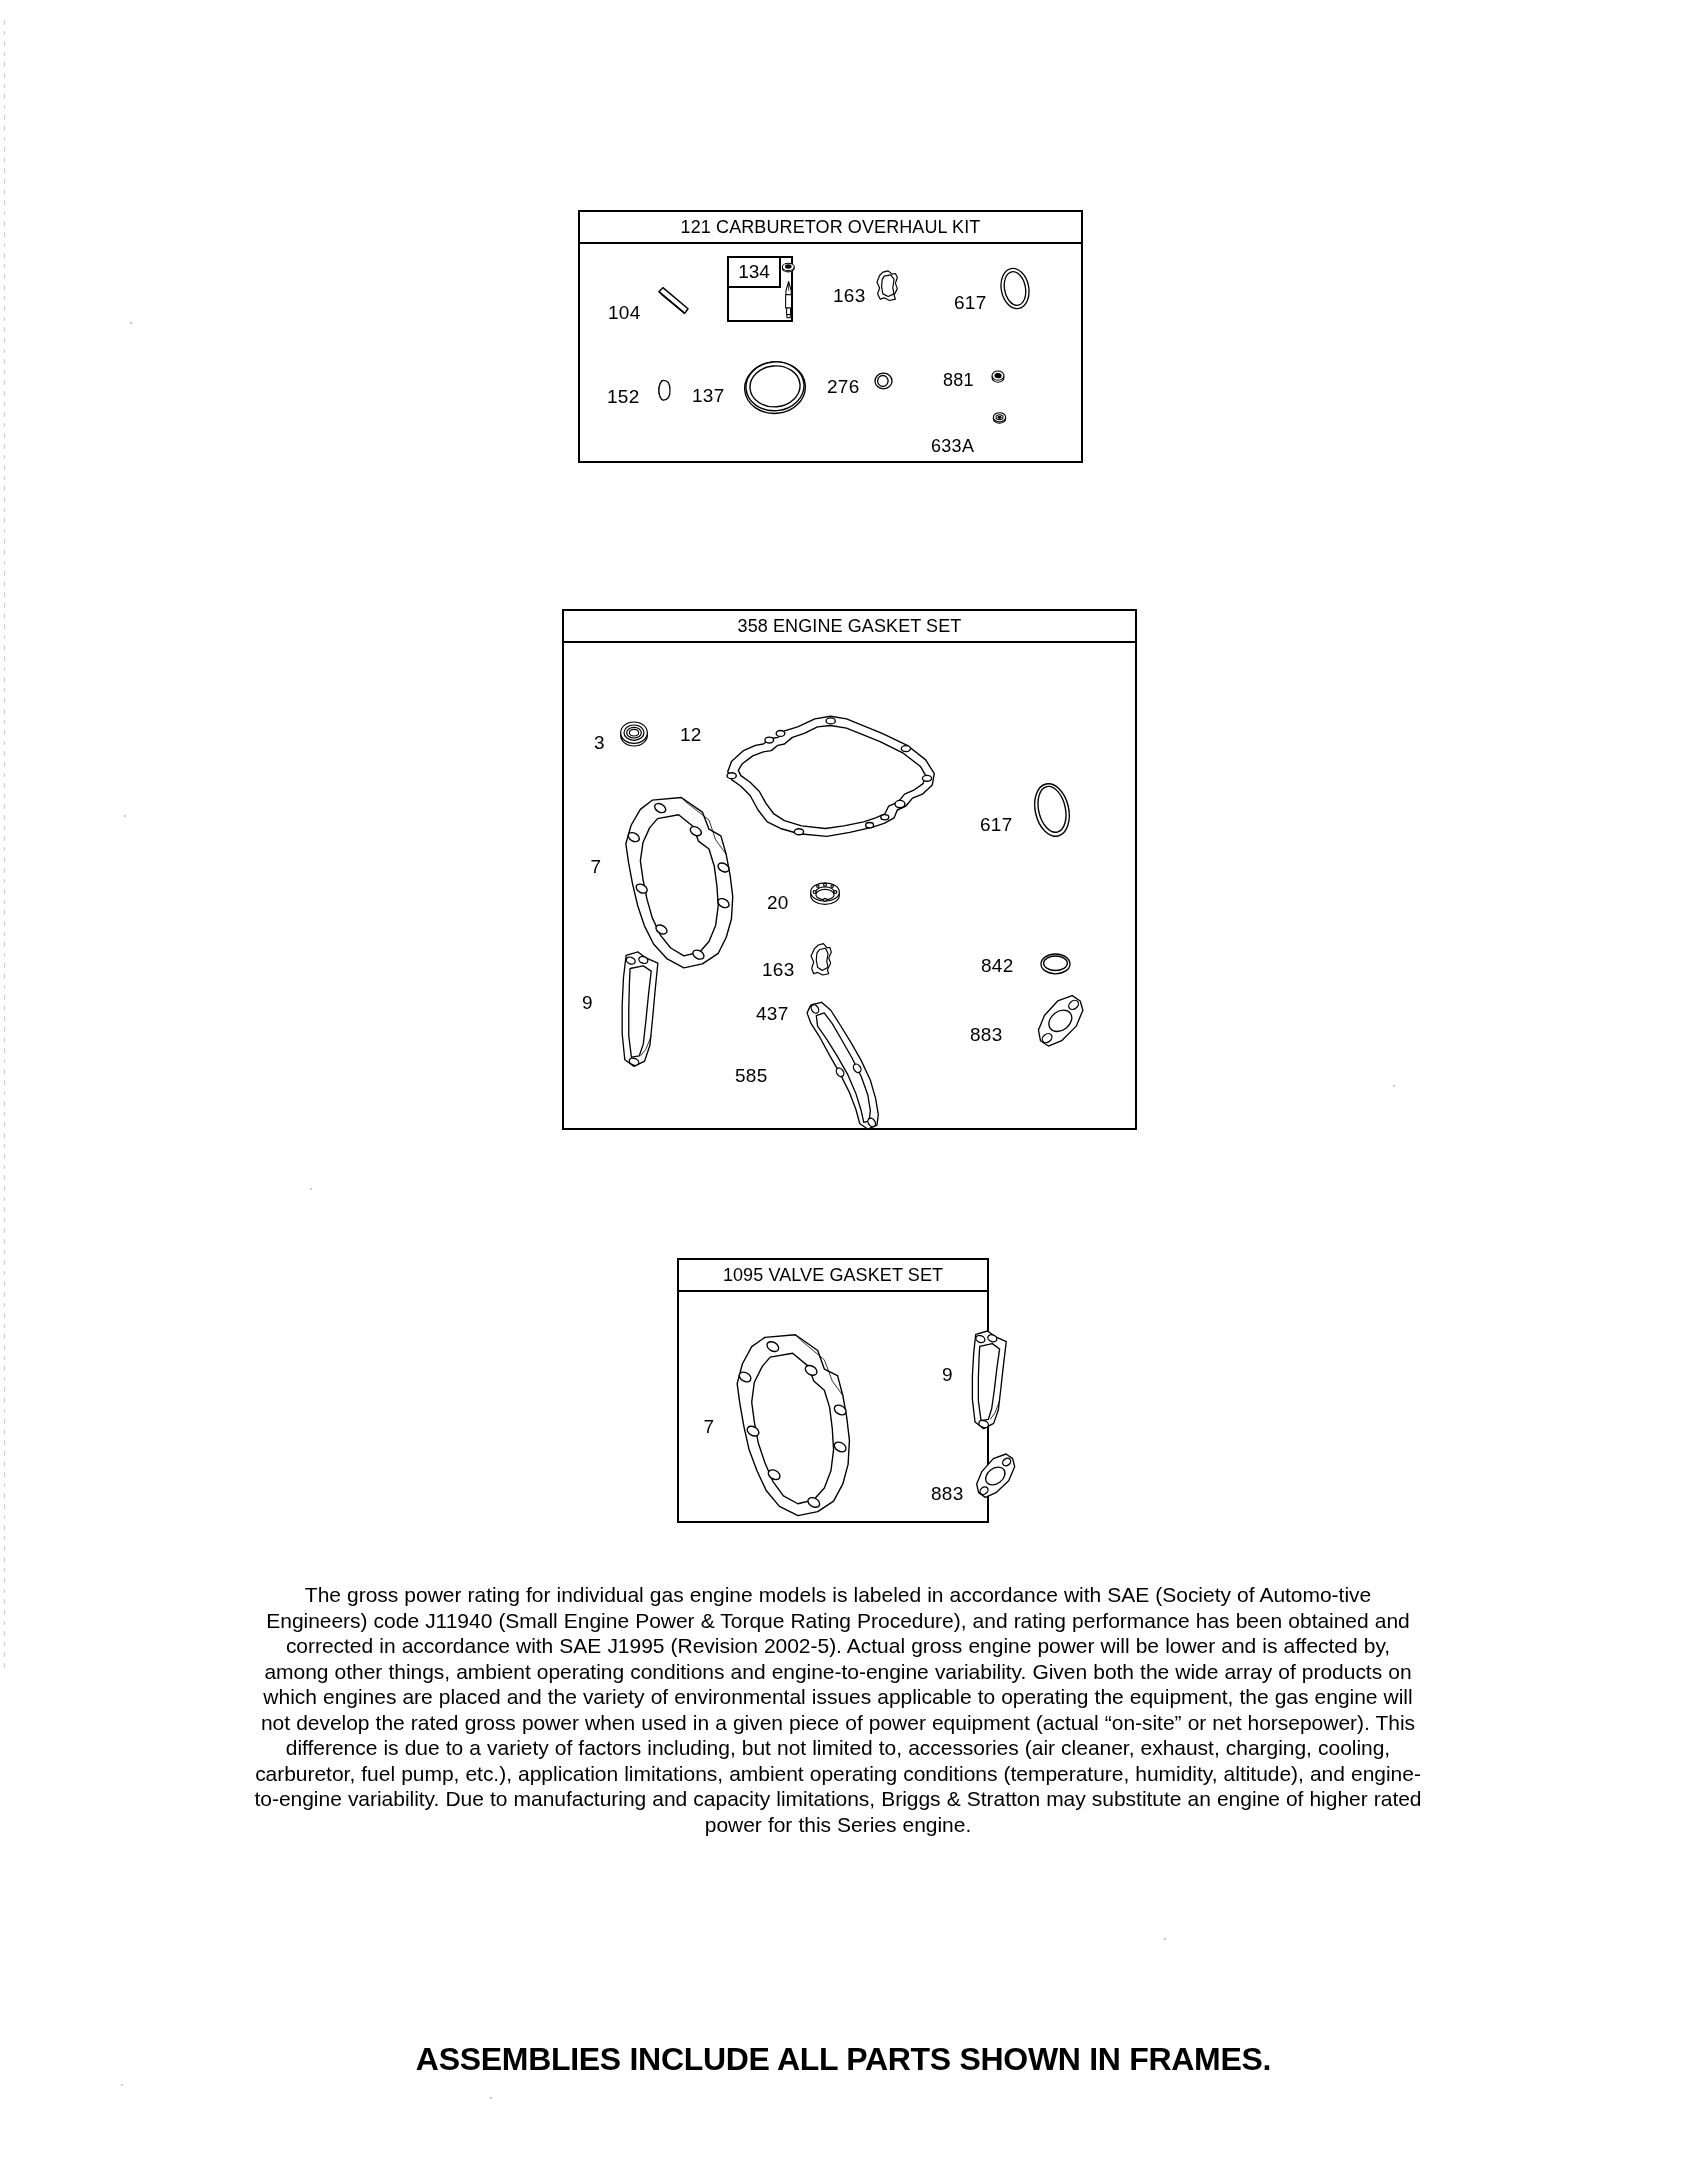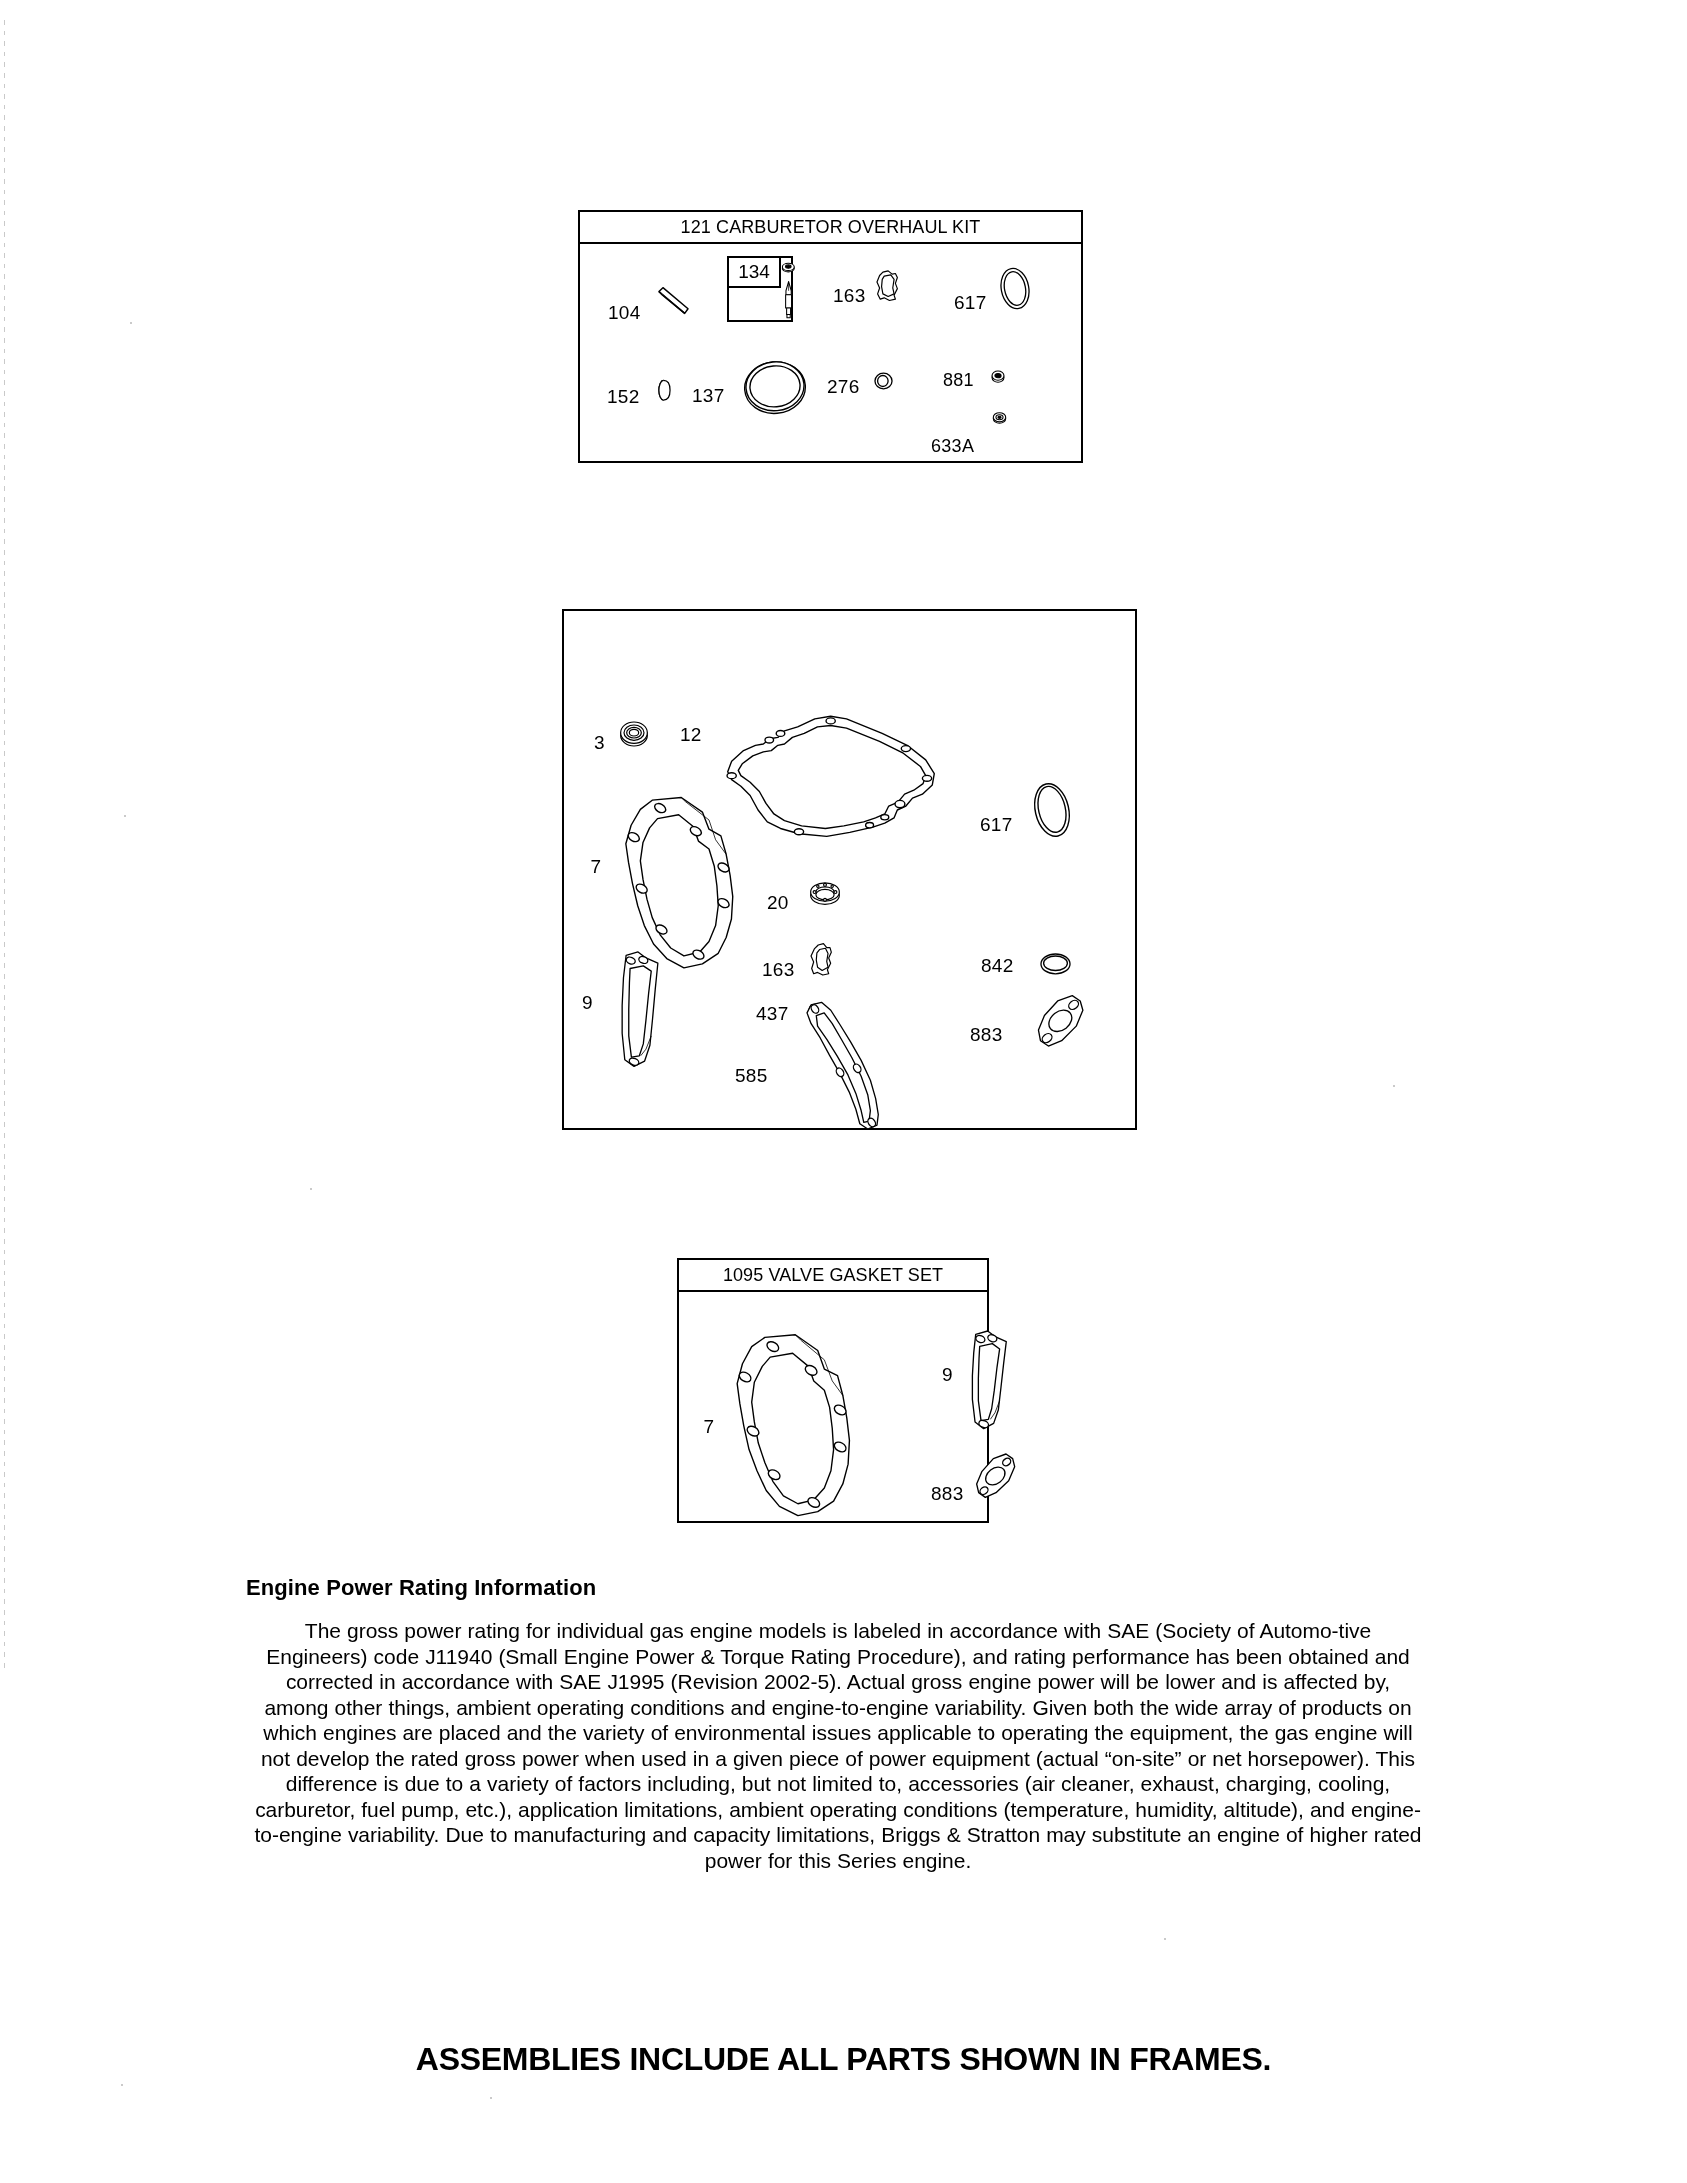--- a/index.html
+++ b/index.html
@@ -258,20 +258,21 @@
           <ellipse cx="13" cy="11" rx="2.4" ry="1.6" fill="#000"></ellipse>
         </g>
       </svg>
     </div>
 
   </div>
 </div>
 
 <div class="frame" id="frame-engine-gasket" style="left:562px; top:609px; width:575px; height:521px;">
 
+  <div class="frame-title">358 ENGINE GASKET SET</div>
 
   <div class="frame-body">
 
     <div class="callout" style="left:30px; top:89px;">3</div>
     <div class="part" style="left:54px; top:74px;">
       <svg width="32" height="32" viewBox="0 0 48 48">
         <g fill="#fff" stroke="#000" stroke-width="1.8">
           <ellipse cx="24" cy="26" rx="20" ry="16"></ellipse>
           <ellipse cx="24" cy="22" rx="20" ry="16"></ellipse>
           <ellipse cx="24" cy="22" rx="15" ry="11.5"></ellipse>
@@ -493,18 +494,17 @@
           <ellipse cx="15" cy="58" rx="6.5" ry="5" transform="rotate(-38 15 58)"></ellipse>
           <ellipse cx="32" cy="36" rx="16" ry="11.5" transform="rotate(-38 32 36)"></ellipse>
         </g>
       </svg>
     </div>
 
   </div>
 </div>
 
 <div id="power-rating-section">
-  <h2 id="power-rating-heading">Engine Power Rating Information</h2>
   <p id="power-rating-body">The gross power rating for individual gas engine models is labeled in accordance with SAE (Society of Automo-tive Engineers) code J11940 (Small Engine Power &amp; Torque Rating Procedure), and rating performance has been obtained and corrected in accordance with SAE J1995 (Revision 2002-5).  Actual gross engine power will be lower and is affected by, among other things, ambient operating conditions and engine-to-engine variability.  Given both the wide array of products on which engines are placed and the variety of environmental issues applicable to operating the equipment, the gas engine will not develop the rated gross power when used in a given piece of power equipment (actual “on-site” or net horsepower).  This difference is due to a variety of factors including, but not limited to, accessories (air cleaner, exhaust, charging, cooling, carburetor, fuel pump, etc.), application limitations, ambient operating conditions (temperature, humidity, altitude), and engine-to-engine variability.  Due to manufacturing and capacity limitations, Briggs &amp; Stratton may substitute an engine of higher rated power for this Series engine.</p>
 </div>
 
 <div id="assemblies-note">ASSEMBLIES INCLUDE ALL PARTS SHOWN IN FRAMES.</div>
 
 
 </body></html>

